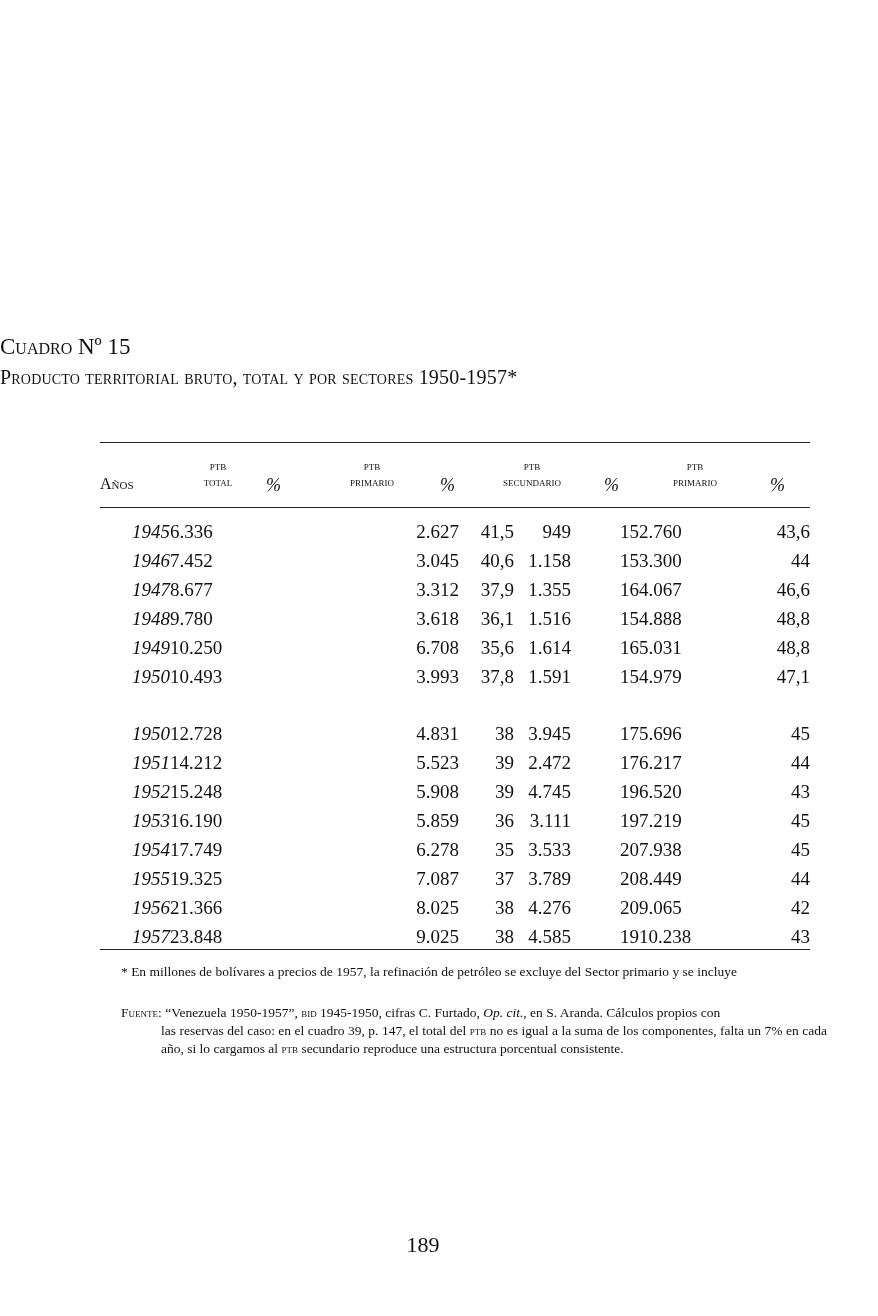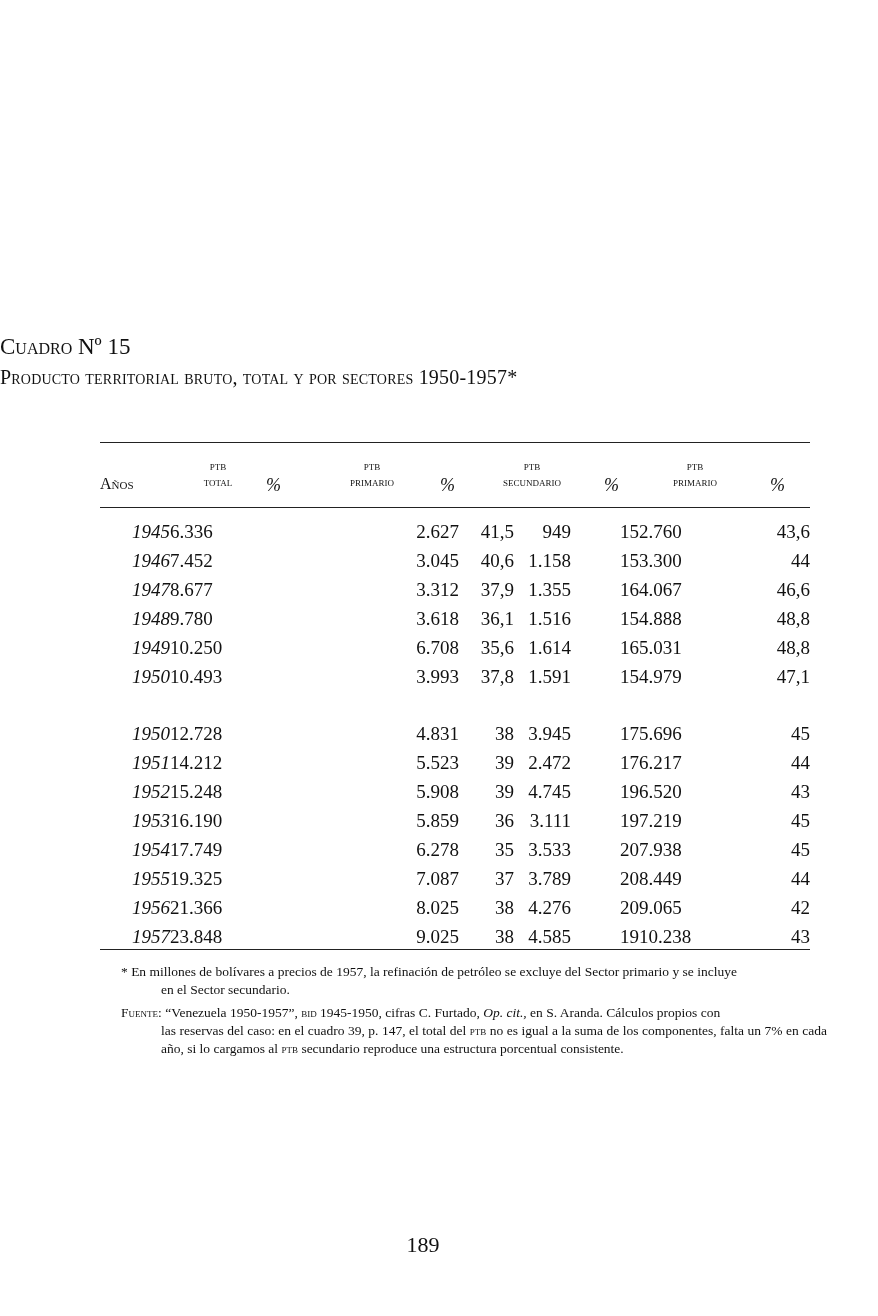--- a/index.html
+++ b/index.html
@@ -230,20 +230,19 @@
         <td class="c7">10.238</td>
         <td class="c8">43</td>
       </tr>
     </tbody>
 </table>
 
 <div id="r3" class="rule"></div>
 
 <div id="n1" class="note">
   <span>* En millones de bolívares a precios de 1957, la refinación de petróleo se excluye del Sector primario y se incluye</span>
-  <span class="hang">en el Sector secundario.</span>
 </div>
 <div id="n2" class="note">
   <span class="sc">Fuente:</span><span> “Venezuela 1950-1957”, </span><span class="sc">bid</span><span> 1945-1950, cifras C. Furtado, </span><i>Op. cit.,</i><span> en S. Aranda. Cálculos propios con</span>
   <span class="hang"><span>las reservas del caso: en el cuadro 39, p. 147, el total del </span><span class="sc">ptb</span><span> no es igual a la suma de los componentes, falta un 7% en cada año, si lo cargamos al </span><span class="sc">ptb</span><span> secundario reproduce una estructura porcentual consistente.</span></span>
 </div>
 
 <div id="page">189</div>
 
 </body></html>

